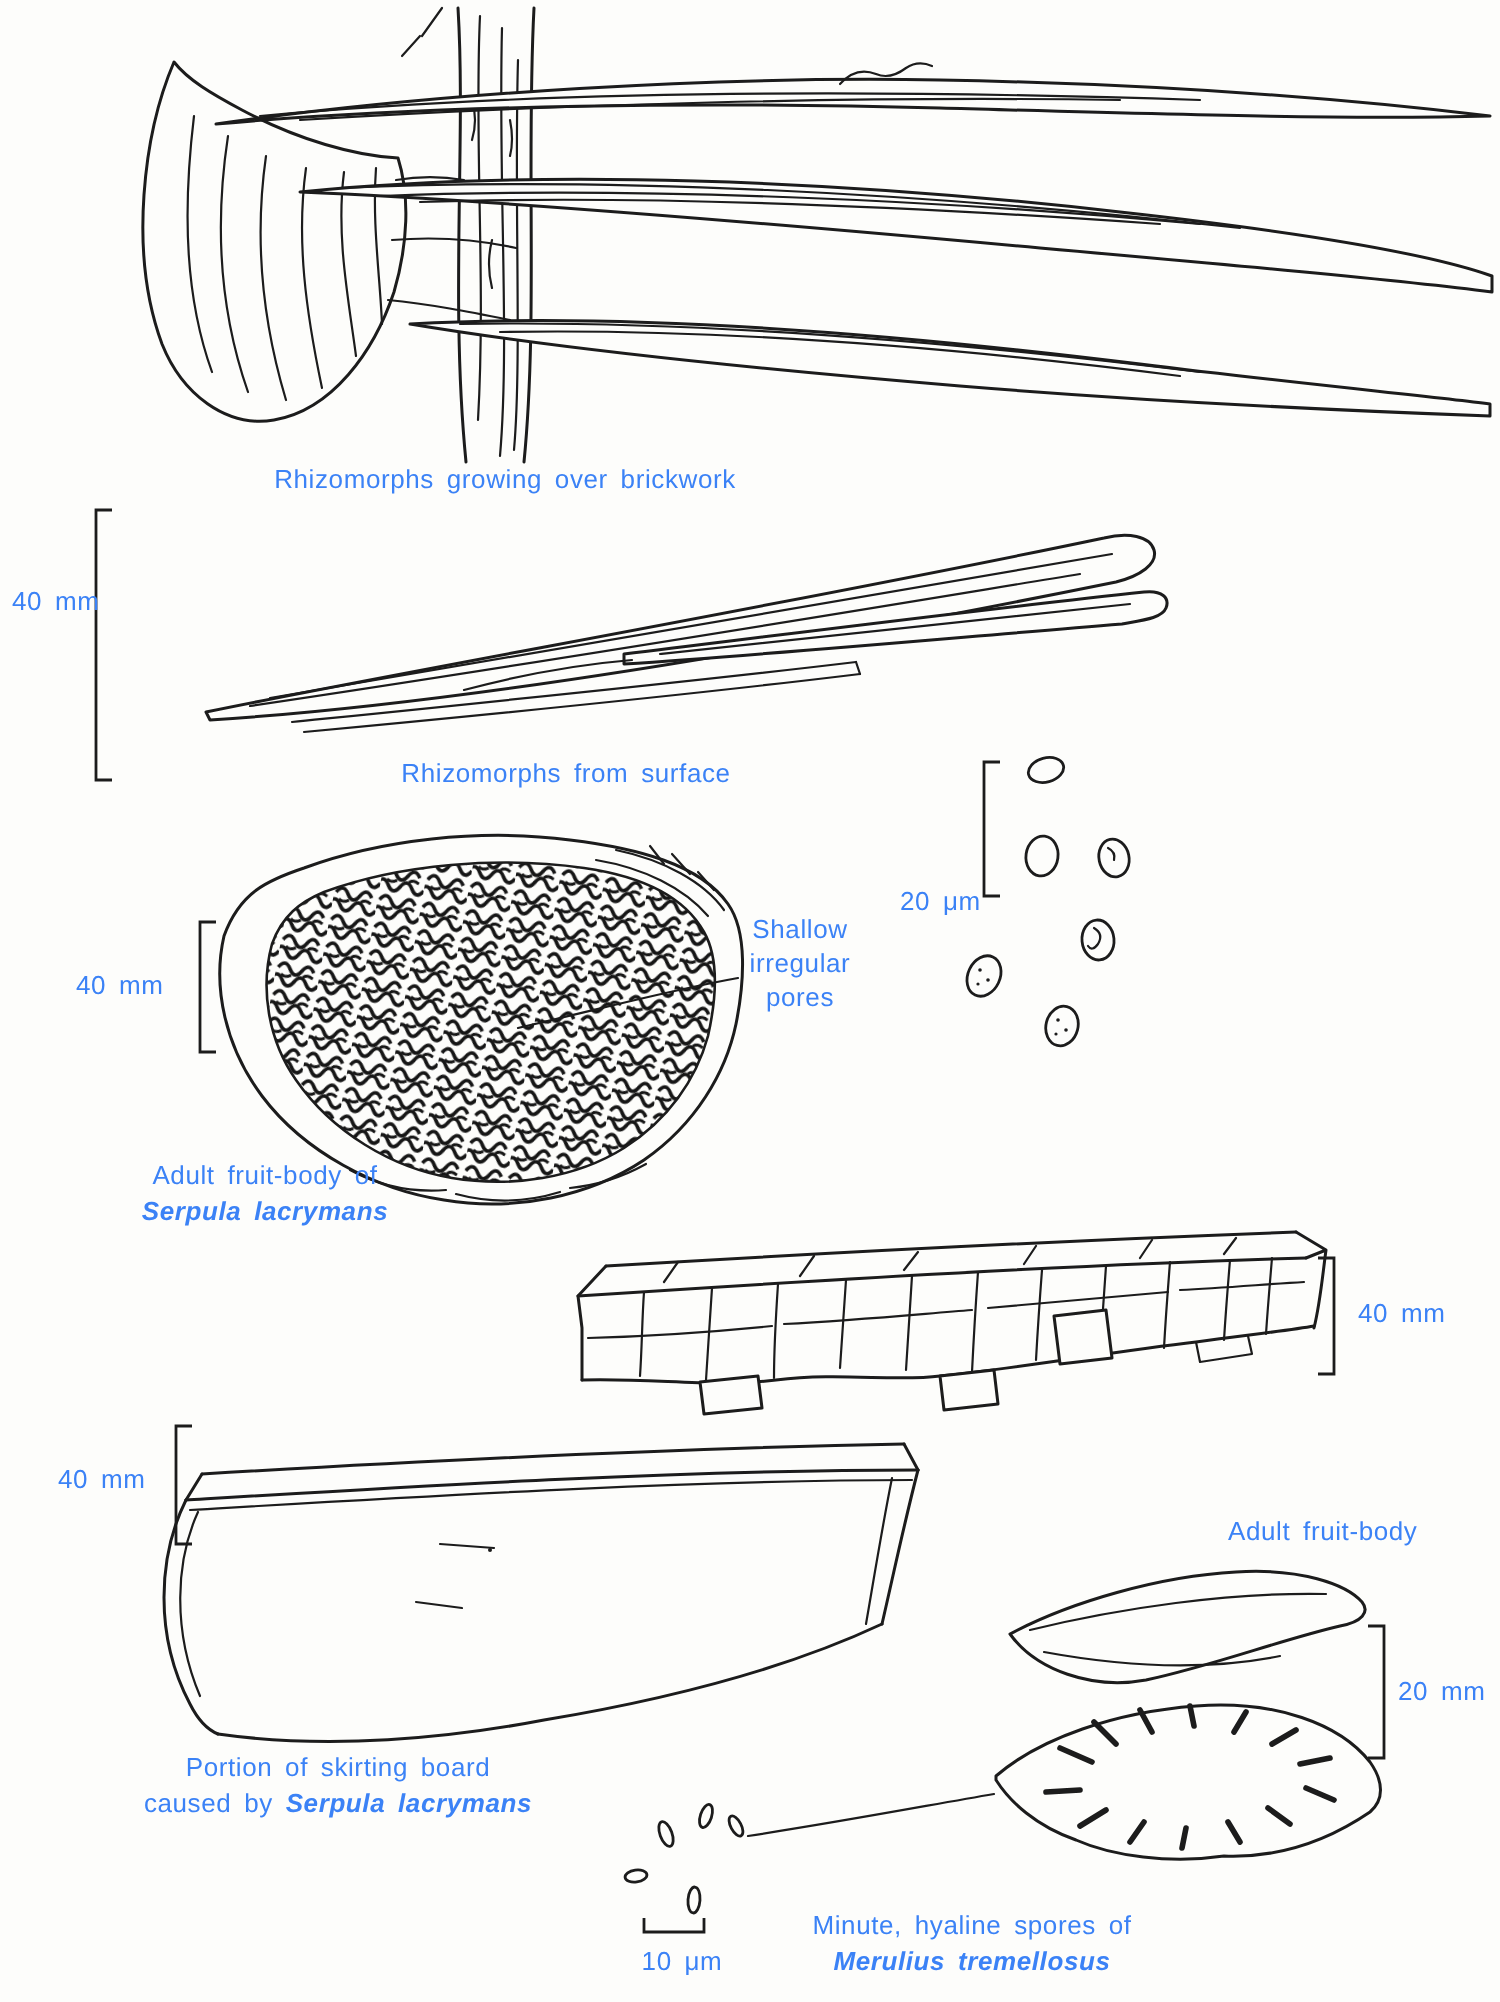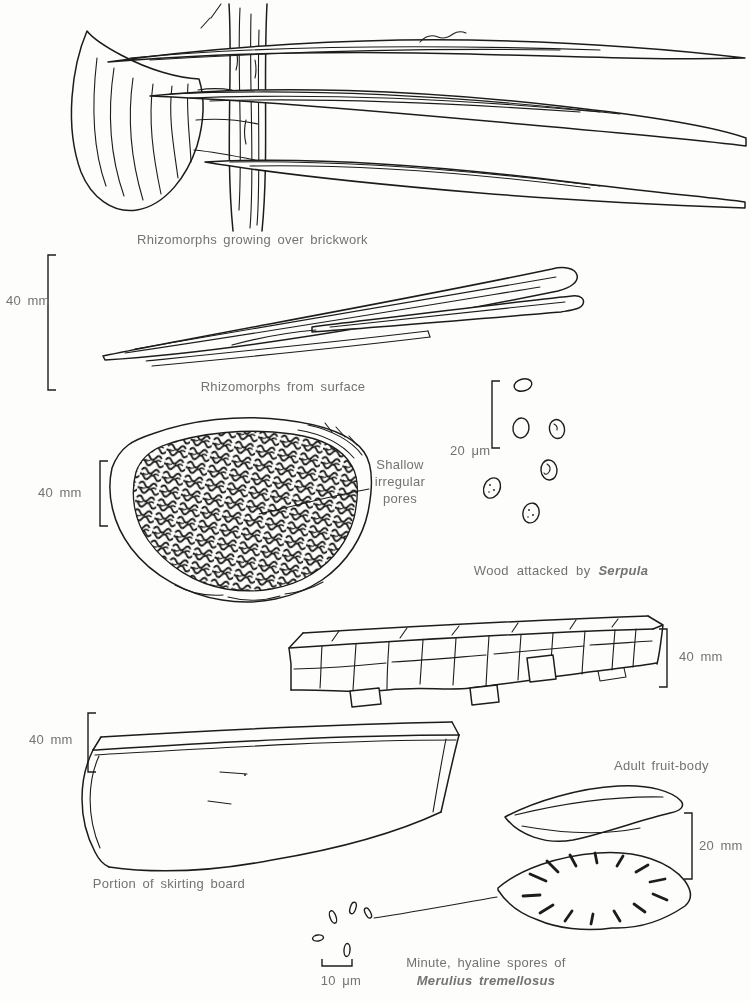--- a/index.html
+++ b/index.html
@@ -7,21 +7,21 @@
     position:relative; width:750px; height:1001px;
     background:#fdfdfb; overflow:hidden;
     font-family:"Liberation Sans", sans-serif;
     color:#1b1b1b;
   }
   #art { position:absolute; left:0; top:0; z-index:1; }
   .lbl {
     position:absolute; z-index:2;
     font-size:13px; line-height:18px;
     letter-spacing:0.3px; word-spacing:2.5px;
-    color:#737373; white-space:nowrap;
+    color:#3b82f6; white-space:nowrap;
   }
   .ctr { text-align:center; }
   .sp { font-style:italic; font-weight:700; }
   .wide { word-spacing:4px; }
   
   svg .ln   { stroke:#1c1c1c; fill:none; stroke-width:1.5; stroke-linecap:round; stroke-linejoin:round; }
   svg .fn   { stroke:#1c1c1c; fill:none; stroke-width:1.1; stroke-linecap:round; stroke-linejoin:round; }
   svg .occ  { fill:#fdfdfb; stroke:#1c1c1c; stroke-width:1.5; stroke-linejoin:round; }
   svg .tex  { fill:url(#verm); stroke:#1c1c1c; stroke-width:1.3; stroke-linejoin:round; }
   svg .thick{ stroke:#1c1c1c; fill:none; stroke-width:2.8; stroke-linecap:round; }
@@ -220,38 +220,42 @@
 
 
   <div class="lbl ctr" style="left:368px; top:456px; width:64px; line-height:17px;">
     <div>Shallow</div>
     <div>irregular</div>
     <div>pores</div>
   </div>
 
   <div class="lbl" style="left:38px; top:484px; width:44px;">40 mm</div>
 
+  <div class="lbl ctr" style="left:45px; top:579px; width:175px;">
+    <div>Adult fruit-body of</div>
+    <div class="sp">Serpula lacrymans</div>
+  </div>
 
   <div class="lbl ctr wide" style="left:443px; top:562px; width:236px;">
-    <div>
-      <span>Wood attacked by</span>
-      <span class="sp">Serpula</span>
-    </div>
   </div>
 
   <div class="lbl" style="left:679px; top:648px; width:46px;">40 mm</div>
 
   <div class="lbl" style="left:29px; top:731px; width:44px;">40 mm</div>
 
   <div class="lbl" style="left:614px; top:757px; width:120px;">Adult fruit-body</div>
 
   <div class="lbl" style="left:699px; top:837px; width:46px;">20 mm</div>
 
   <div class="lbl ctr" style="left:50px; top:875px; width:238px;">
     <div>Portion of skirting board</div>
+    <div>
+      <span>caused by</span>
+      <span class="sp">Serpula lacrymans</span>
+    </div>
   </div>
 
   <div class="lbl ctr" style="left:386px; top:929px; width:200px;margin-top:25px;">
     <div>Minute, hyaline spores of</div>
     <div class="sp">Merulius tremellosus</div>
   </div>
 
   <div class="lbl ctr" style="left:317px; top:972px; width:48px;">10 μm</div>
 
 </div>

